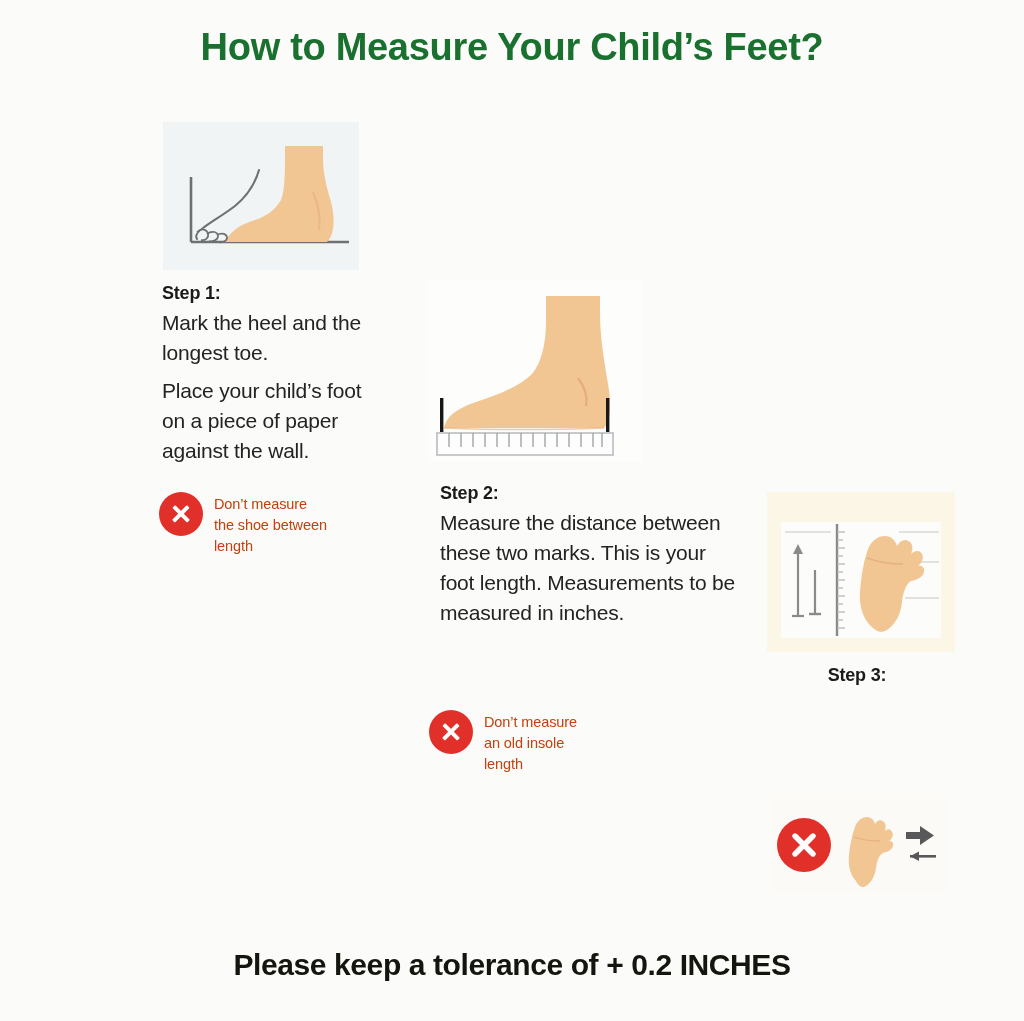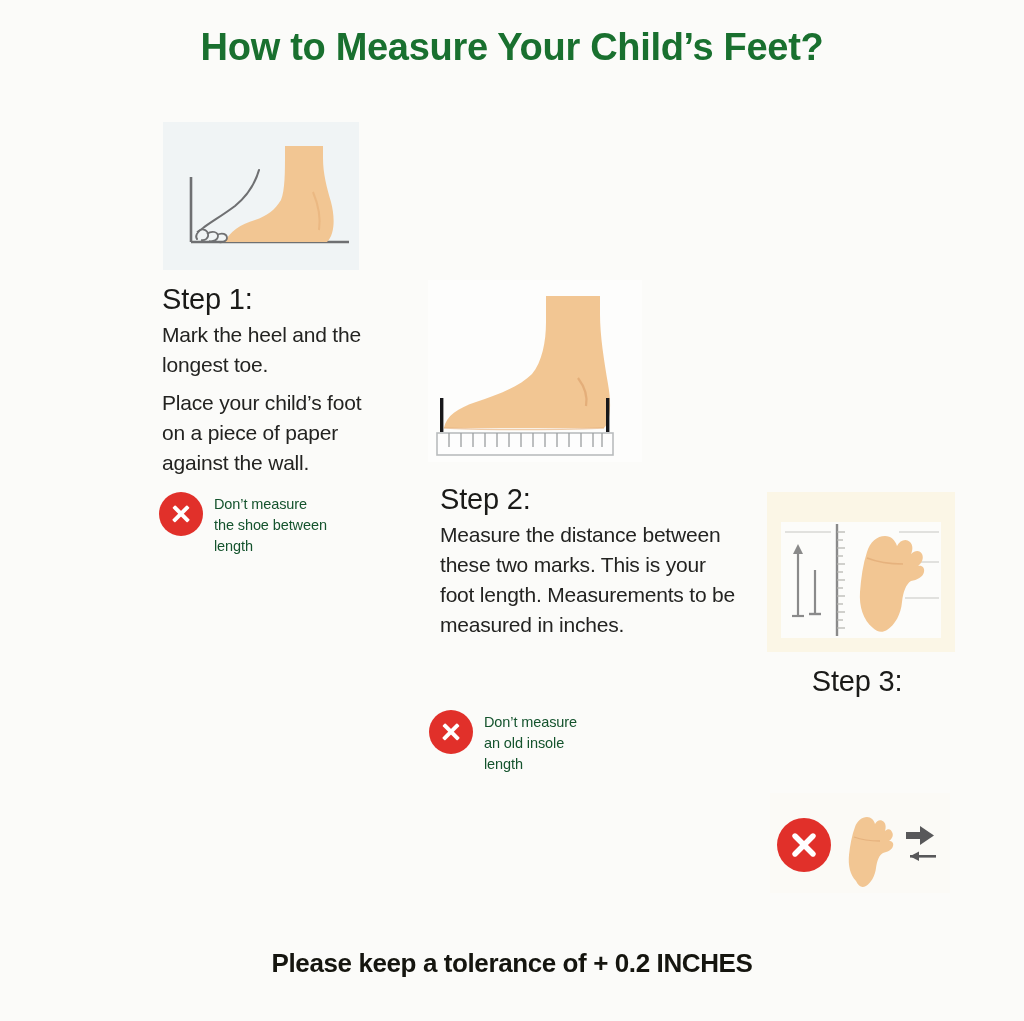--- a/index.html
+++ b/index.html
@@ -32,22 +32,22 @@
     font-weight: bold;
     color: #19702f;
     letter-spacing: -0.3px;
   }
 
   
   .step-text {
     position: absolute;
   }
   .step-head {
-    font-size: 29px;
-    font-weight: normal;
+    font-size: 18px;
+    font-weight: bold;
     color: #1a1a18;
     margin-bottom: 4px;
     letter-spacing: -0.2px;
   }
   .step-body {
     font-size: 21px;
     line-height: 1.43;
     color: #232321;
     letter-spacing: -0.2px;
   }
@@ -83,21 +83,21 @@
     height: 4.4px;
     background: #fff;
     border-radius: 1px;
     transform-origin: center;
   }
   .warn-icon::before { transform: translate(-50%,-50%) rotate(45deg); }
   .warn-icon::after  { transform: translate(-50%,-50%) rotate(-45deg); }
   .warn-text {
     font-size: 14.5px;
     line-height: 1.46;
-    color: #14532d;
+    color: #c2410c;
     padding-top: 2px;
     letter-spacing: -0.1px;
   }
   .warn-text .wline { display: block; }
 
   
   .panel {
     position: absolute;
     overflow: hidden;
   }
@@ -124,21 +124,21 @@
 
   svg { display: block; }
 
   
   .footer {
     position: absolute;
     left: 0;
     top: 948px;
     width: 1024px;
     text-align: center;
-    font-size: 26px;
+    font-size: 30px;
     font-weight: bold;
     color: #15150f;
     letter-spacing: -0.4px;
   }
 </style>
 </head>
 <body>
 
 <div class="page">
 

